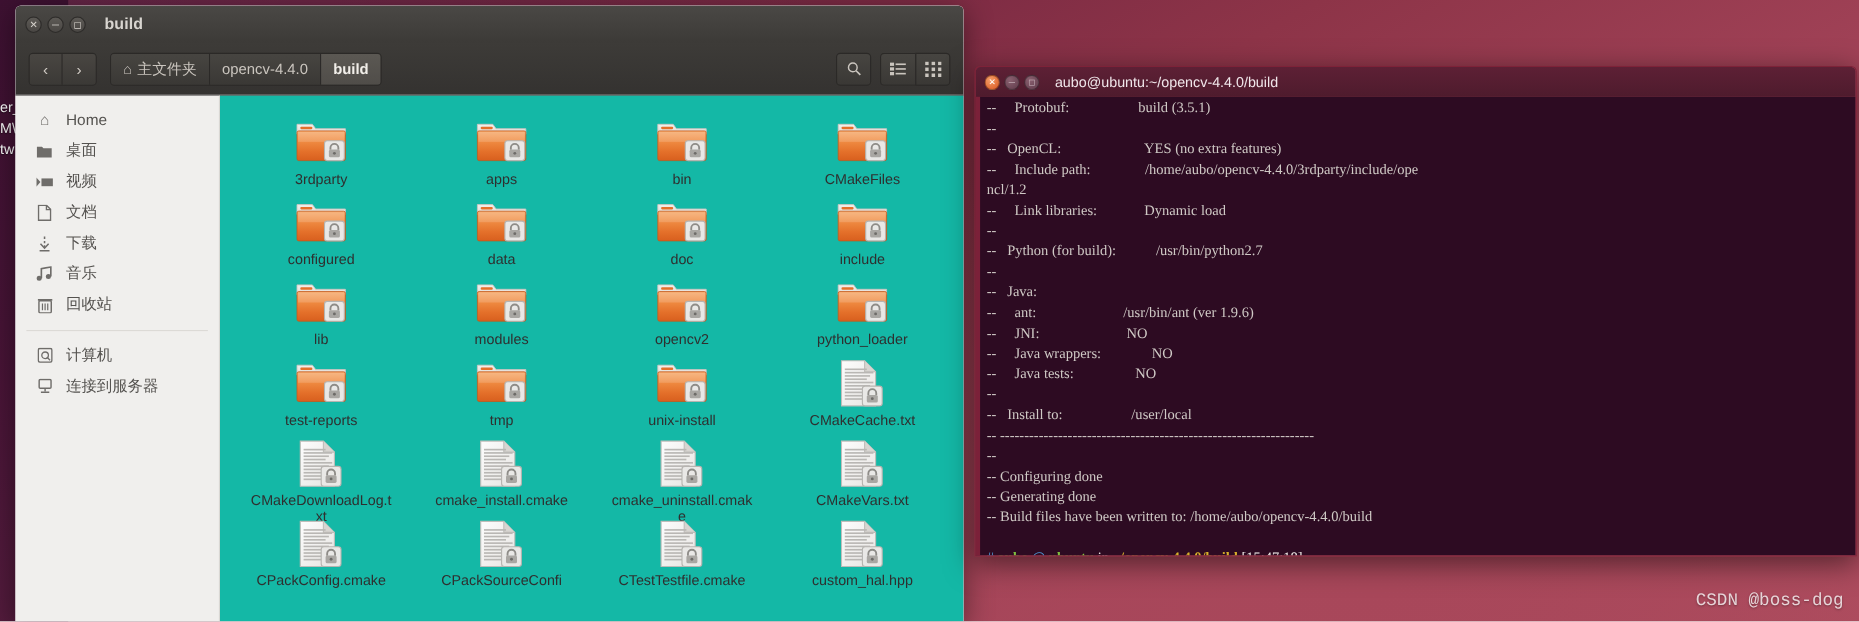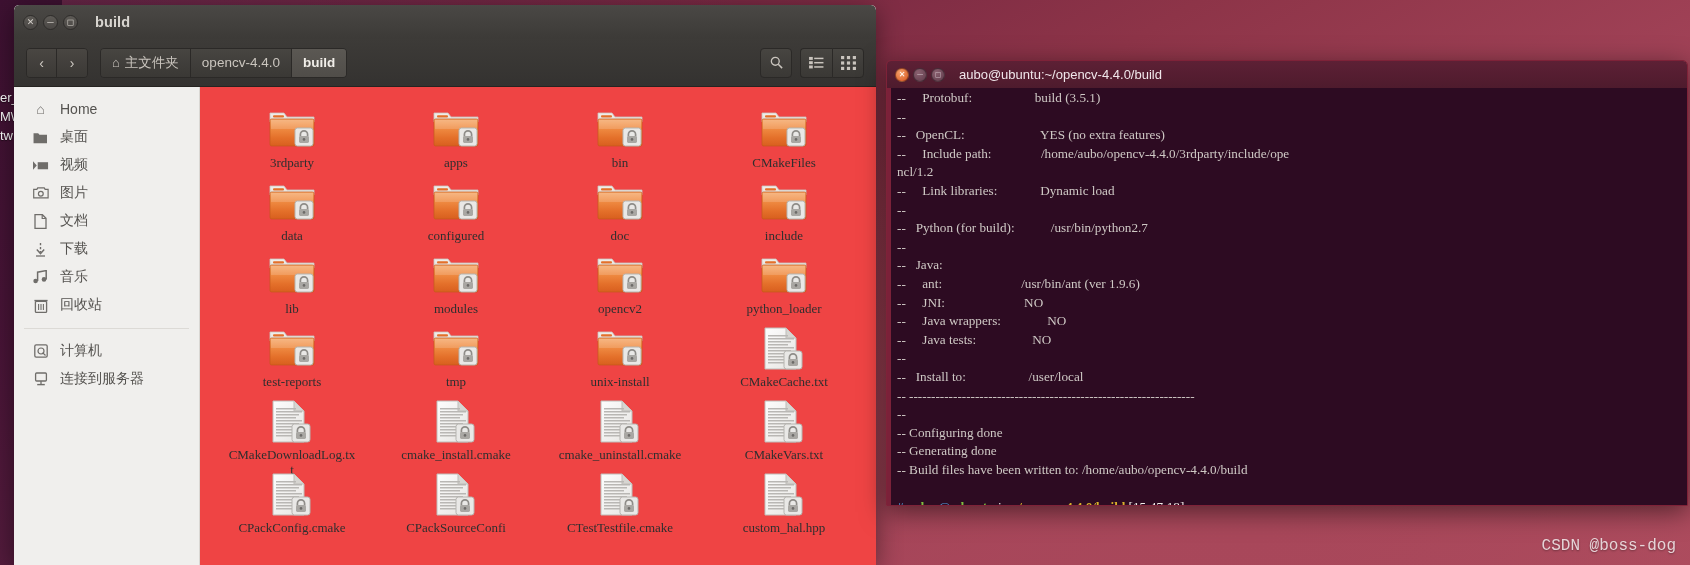--- a/index.html
+++ b/index.html
@@ -133,24 +133,23 @@
     padding-left: 18px; gap: 11px;
     color: #54524f; font-size: 14px;
   }
   .side-item .si-icon {
     width: 17px; display:flex; align-items:center; justify-content:center;
     color: #6f6d6a;
   }
   .side-sep { height:1px; background:#dcdad6; margin: 9px 10px 8px 10px; }
 
   .fm-content {
-    flex: 1; background: #ef4444; position: relative;
+    flex: 1; background: #14b8a6; position: relative;
     overflow: hidden;
     padding: 14px 10px 0 10px;
-    font-family: Liberation Serif, serif;
   }
   .icon-grid {
     display: grid;
     grid-template-columns: repeat(4, 1fr);
     row-gap: 2px;
   }
   .fileitem {
     display: flex; flex-direction: column; align-items: center;
     padding-top: 6px;
     height: 71px;
@@ -311,29 +310,20 @@
           <span class="si-icon">
             <svg width="16" height="11" viewBox="0 0 17 11">
                 <polygon points="0,1 4,5.5 0,10" fill="#6f6d6a"></polygon>
                 <rect x="5" y="2" width="11" height="7.5" fill="#6f6d6a"></rect>
               </svg>
           </span>
           <span>视频</span>
         </div>
         <div class="side-item">
           <span class="si-icon">
-            <svg width="16" height="12" viewBox="0 0 17 13">
-                <path d="M5 1h7l1 1.6h3.2v9.2H0.6V2.6H4z" fill="none" stroke="#6f6d6a" stroke-width="1.3"></path>
-                <circle cx="8.3" cy="7.3" r="2.6" fill="none" stroke="#6f6d6a" stroke-width="1.3"></circle>
-              </svg>
-          </span>
-          <span>图片</span>
-        </div>
-        <div class="side-item">
-          <span class="si-icon">
             <svg width="13" height="15" viewBox="0 0 13 15">
                 <path d="M1 0.7h7.4L12 4.3V14.3H1z" fill="none" stroke="#6f6d6a" stroke-width="1.3"></path>
                 <path d="M8.2 0.9v3.6h3.6" fill="none" stroke="#6f6d6a" stroke-width="1.2"></path>
               </svg>
           </span>
           <span>文档</span>
         </div>
         <div class="side-item">
           <span class="si-icon">
             <svg width="13" height="15" viewBox="0 0 13 15">
@@ -529,50 +519,50 @@
                   <rect x="3" y="12" width="44" height="27" rx="1.6" fill="url(#fg)" stroke="#c4591a" stroke-width="0.7"></rect>
                   <rect x="4" y="13" width="42" height="9" fill="rgba(255,255,255,0.16)"></rect>
                   <g transform="translate(28,21)">
                     <rect x="0" y="0" width="18" height="18" rx="2.5" fill="#e9e8e6" stroke="#b6b4b0" stroke-width="1"></rect>
                     <path d="M5.4 8.2V6.4a3.6 3.6 0 0 1 7.2 0v1.8" fill="none" stroke="#8e8c88" stroke-width="1.7"></path>
                     <rect x="4" y="8" width="10" height="7" rx="1.4" fill="#a9a7a3"></rect>
                     <circle cx="9" cy="11.4" r="1.3" fill="#6d6b68"></circle>
                   </g>
                 </svg>
               </div>
+              <div class="fname">configured</div>
+            </div>
+            <div class="fileitem">
+              <div class="glyph">
+                <svg width="50" height="46" viewBox="0 0 50 46">
+                  <defs>
+                    <linearGradient id="fg" x1="0" y1="0" x2="0" y2="1">
+                      <stop offset="0" stop-color="#f6ab6e"></stop>
+                      <stop offset="0.35" stop-color="#ef8b42"></stop>
+                      <stop offset="0.7" stop-color="#e4702a"></stop>
+                      <stop offset="1" stop-color="#d85f1e"></stop>
+                    </linearGradient>
+                    <linearGradient id="fgt" x1="0" y1="0" x2="0" y2="1">
+                      <stop offset="0" stop-color="#f3f0ec"></stop>
+                      <stop offset="1" stop-color="#dedad4"></stop>
+                    </linearGradient>
+                  </defs>
+                  <path d="M3 6h14l3 4h27v5H3z" fill="url(#fgt)" stroke="#c9c5bf" stroke-width="0.8"></path>
+                  <rect x="6" y="8.2" width="11" height="2.2" rx="1" fill="#e4702a"></rect>
+                  <rect x="3" y="12" width="44" height="27" rx="1.6" fill="url(#fg)" stroke="#c4591a" stroke-width="0.7"></rect>
+                  <rect x="4" y="13" width="42" height="9" fill="rgba(255,255,255,0.16)"></rect>
+                  <g transform="translate(28,21)">
+                    <rect x="0" y="0" width="18" height="18" rx="2.5" fill="#e9e8e6" stroke="#b6b4b0" stroke-width="1"></rect>
+                    <path d="M5.4 8.2V6.4a3.6 3.6 0 0 1 7.2 0v1.8" fill="none" stroke="#8e8c88" stroke-width="1.7"></path>
+                    <rect x="4" y="8" width="10" height="7" rx="1.4" fill="#a9a7a3"></rect>
+                    <circle cx="9" cy="11.4" r="1.3" fill="#6d6b68"></circle>
+                  </g>
+                </svg>
+              </div>
               <div class="fname">data</div>
-            </div>
-            <div class="fileitem">
-              <div class="glyph">
-                <svg width="50" height="46" viewBox="0 0 50 46">
-                  <defs>
-                    <linearGradient id="fg" x1="0" y1="0" x2="0" y2="1">
-                      <stop offset="0" stop-color="#f6ab6e"></stop>
-                      <stop offset="0.35" stop-color="#ef8b42"></stop>
-                      <stop offset="0.7" stop-color="#e4702a"></stop>
-                      <stop offset="1" stop-color="#d85f1e"></stop>
-                    </linearGradient>
-                    <linearGradient id="fgt" x1="0" y1="0" x2="0" y2="1">
-                      <stop offset="0" stop-color="#f3f0ec"></stop>
-                      <stop offset="1" stop-color="#dedad4"></stop>
-                    </linearGradient>
-                  </defs>
-                  <path d="M3 6h14l3 4h27v5H3z" fill="url(#fgt)" stroke="#c9c5bf" stroke-width="0.8"></path>
-                  <rect x="6" y="8.2" width="11" height="2.2" rx="1" fill="#e4702a"></rect>
-                  <rect x="3" y="12" width="44" height="27" rx="1.6" fill="url(#fg)" stroke="#c4591a" stroke-width="0.7"></rect>
-                  <rect x="4" y="13" width="42" height="9" fill="rgba(255,255,255,0.16)"></rect>
-                  <g transform="translate(28,21)">
-                    <rect x="0" y="0" width="18" height="18" rx="2.5" fill="#e9e8e6" stroke="#b6b4b0" stroke-width="1"></rect>
-                    <path d="M5.4 8.2V6.4a3.6 3.6 0 0 1 7.2 0v1.8" fill="none" stroke="#8e8c88" stroke-width="1.7"></path>
-                    <rect x="4" y="8" width="10" height="7" rx="1.4" fill="#a9a7a3"></rect>
-                    <circle cx="9" cy="11.4" r="1.3" fill="#6d6b68"></circle>
-                  </g>
-                </svg>
-              </div>
-              <div class="fname">configured</div>
             </div>
             <div class="fileitem">
               <div class="glyph">
                 <svg width="50" height="46" viewBox="0 0 50 46">
                   <defs>
                     <linearGradient id="fg" x1="0" y1="0" x2="0" y2="1">
                       <stop offset="0" stop-color="#f6ab6e"></stop>
                       <stop offset="0.35" stop-color="#ef8b42"></stop>
                       <stop offset="0.7" stop-color="#e4702a"></stop>
                       <stop offset="1" stop-color="#d85f1e"></stop>

